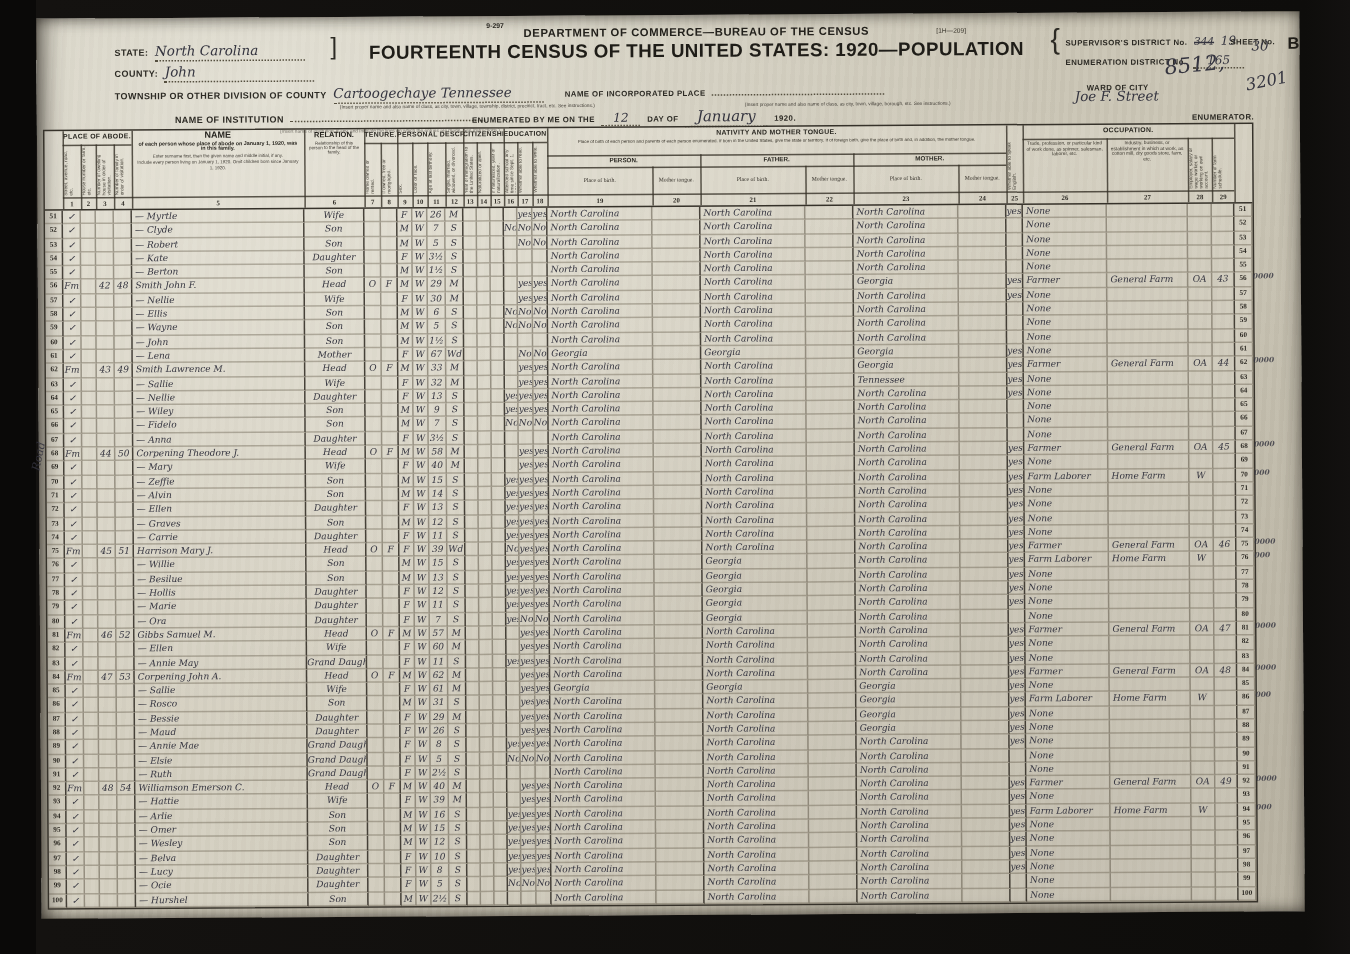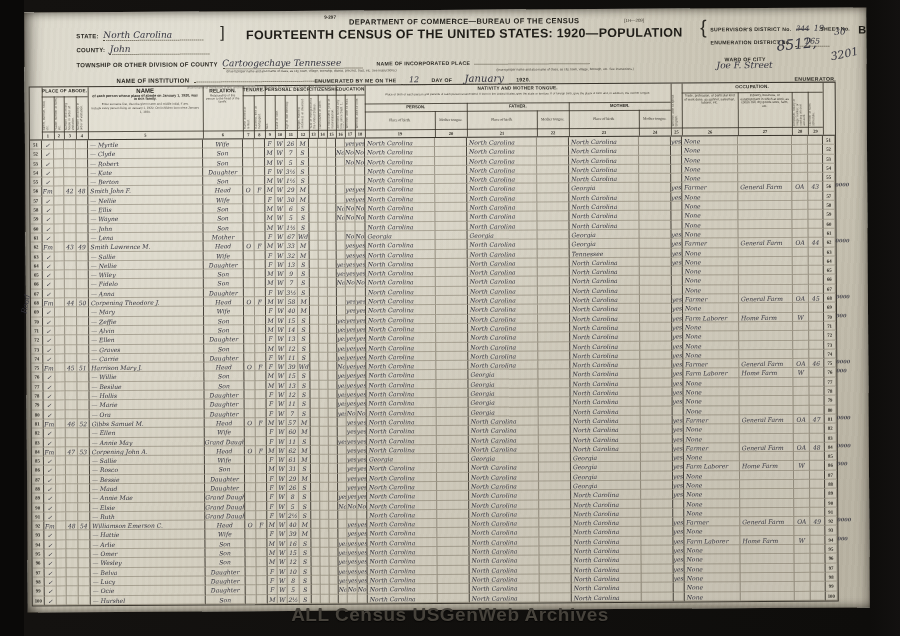--- a/index.html
+++ b/index.html
@@ -1821,14 +1821,13 @@
           <div class="c la hw">None</div>
           <div class="c la hw"></div>
           <div class="c hw"></div>
           <div class="c hb hw"></div>
           <div class="c ln" style="position: relative; overflow: visible;"><span class="numspan">100</span></div>
         </div>
         <div class="roadnote hw">Road</div>
       </div>
   </div>
 
-  <div class="caption">ALL Census  USGenWeb Archives</div>
 </div>
 
 </body></html>

